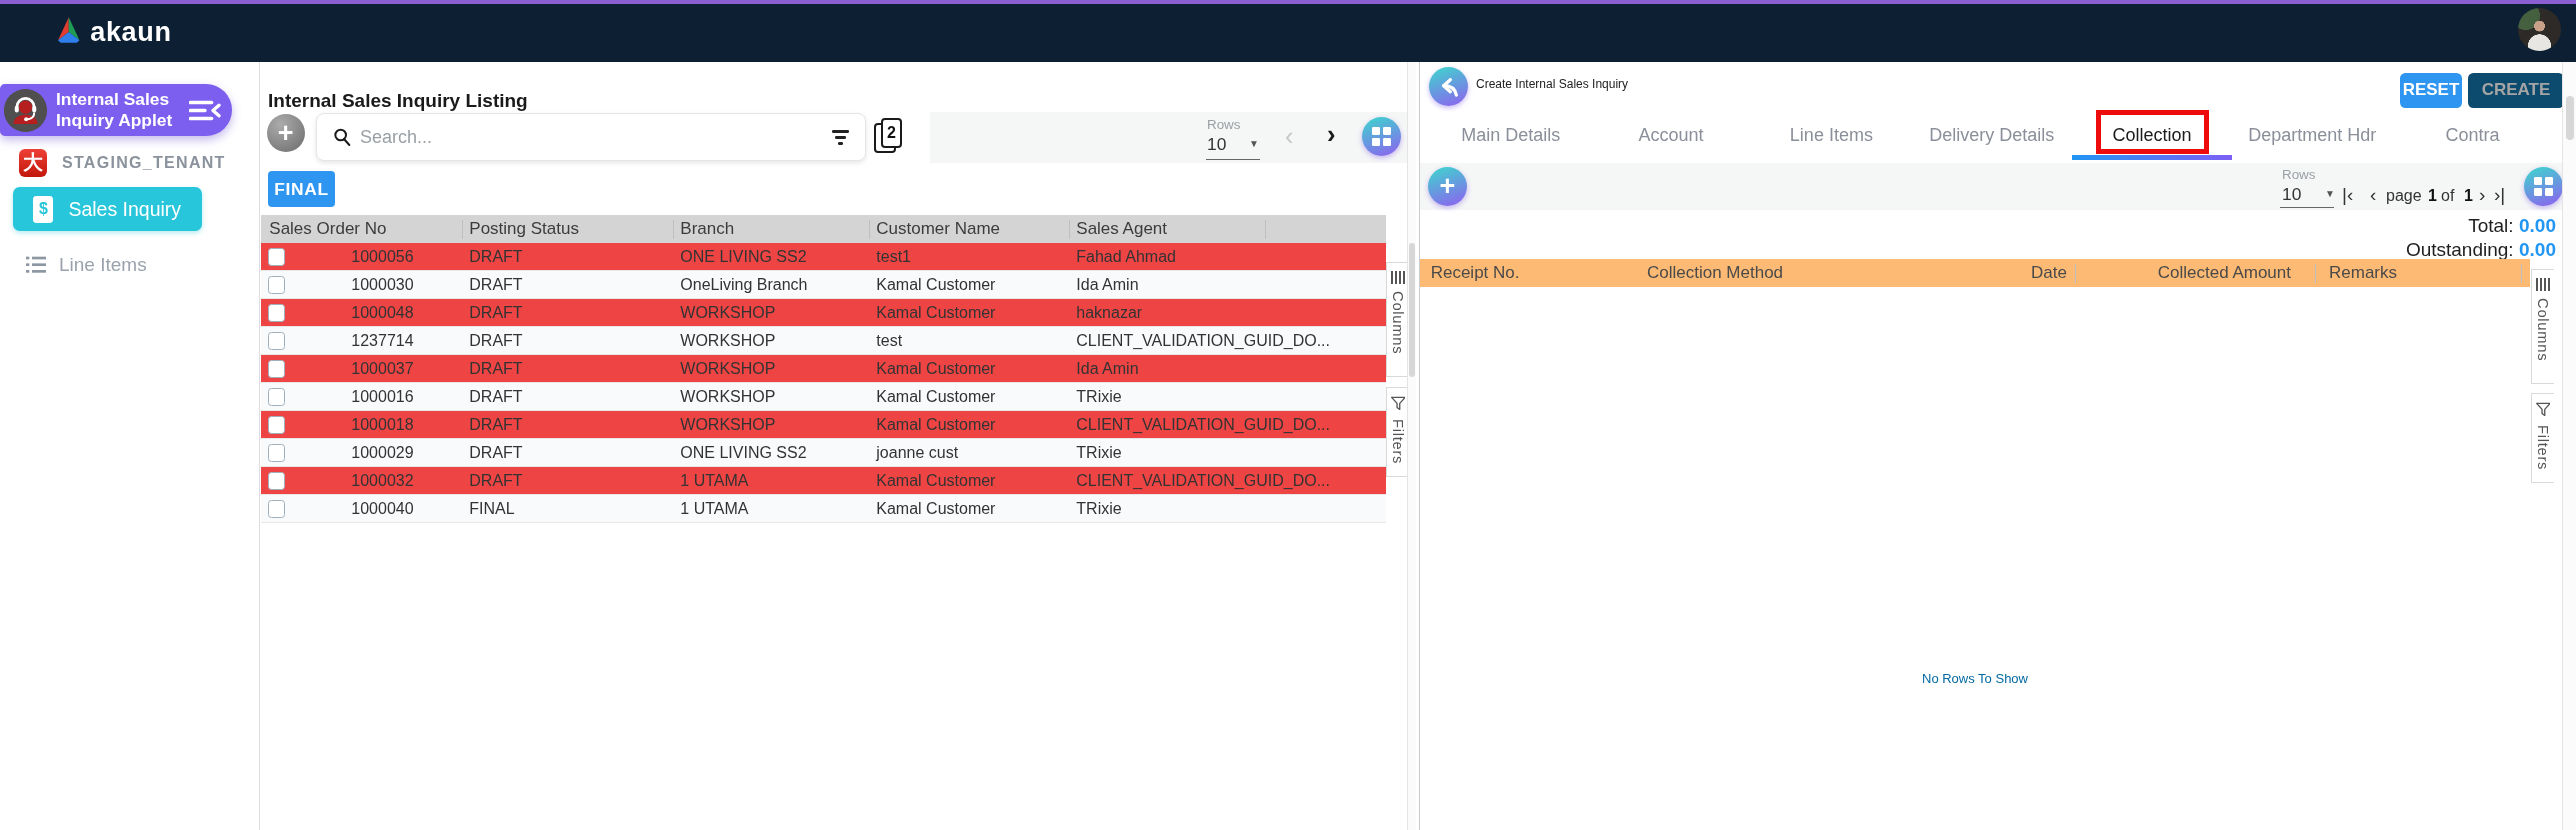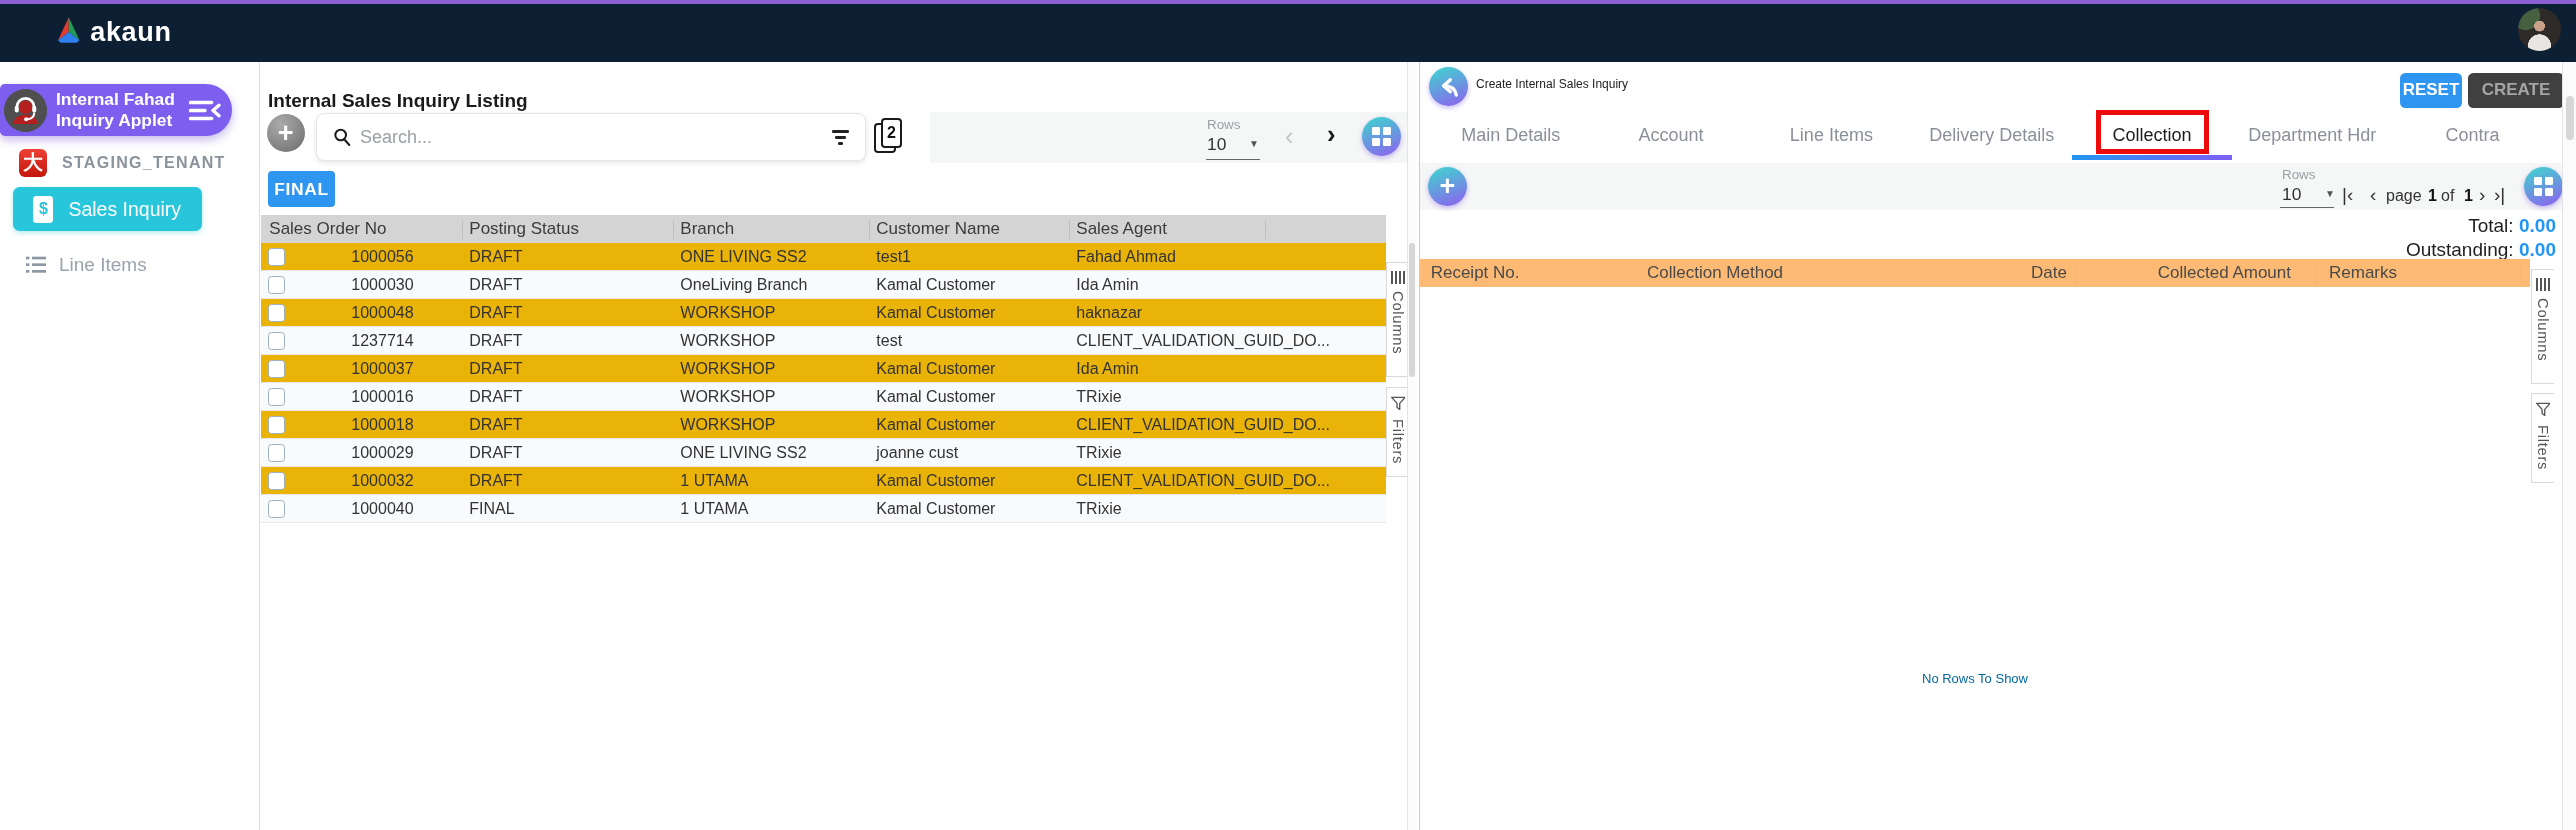--- a/index.html
+++ b/index.html
@@ -75,40 +75,40 @@
   .final-btn { position:absolute; left:8px; top:109px; width:67px; height:36px; background:#2e96f0; border:none;
                border-radius:4px; color:#fff; font-size:17.4px; font-weight:bold; letter-spacing:0.7px; font-family:"Liberation Sans",sans-serif; }
 
   .ltable { position:absolute; left:1.3px; top:153px; width:1125px; }
   .lhead { position:relative; height:28px; background:#d4d4d4; }
   .lhead .cell { color:#3c3c3c; font-size:17px; line-height:28px; }
   .cell { position:absolute; top:0; white-space:nowrap; }
   .c-order{ left:90px; } .lhead .c-order{ left:8px; }
   .c-status{ left:208px; } .c-branch{ left:419px; } .c-cust{ left:615px; } .c-agent{ left:815px; }
   .hsep { position:absolute; top:4.7px; width:0.7px; height:19px; background:#bfbfbf; }
-  .lrow { position:relative; height:28px; border-bottom:0.7px solid #e7e7e7; background:#eab308; }
+  .lrow { position:relative; height:28px; border-bottom:0.7px solid #e7e7e7; background:#ef4444; }
   .lrow.alt { background:#f9fafc; }
   .lrow .cell { color:#333; font-size:16px; line-height:28px; }
   .cb { position:absolute; left:6.7px; top:5.4px; width:17.4px; height:17.4px; border:1.3px solid #9fb0bd; border-radius:3.4px; background:#fff; }
 
   .vtabs { position:absolute; width:23px; background:#fff; border:0.7px solid #d9d9d9; border-right:none;
            display:flex; flex-direction:column; align-items:center; padding-top:8px; }
   .vtabs .vlabel { writing-mode:vertical-rl; color:#555; font-size:14.8px; letter-spacing:0.7px; margin-top:6.7px; }
   .colbars { display:flex; gap:2px; } .colbars i { width:2px; height:13.4px; background:#555; display:block; }
   .scrollbar { position:absolute; top:0; bottom:0; background:#fbfbfb; border-left:0.7px solid #e4e4e4; }
   .thumb { position:absolute; border-radius:5.4px; background:#d7d7d7; }
 
   
   .panel-right { position:absolute; left:1419px; top:62px; width:1157px; bottom:0; background:#fff; border-left:0.7px solid #ccc; }
   .back-btn { position:absolute; left:9.4px; top:5.4px; width:39px; height:39px; background:linear-gradient(160deg,#3cd8cd,#8f5ff0);
               box-shadow:0 2px 5.4px rgba(120,80,230,.4); }
   .r-title { position:absolute; left:56px; top:14.8px; color:#222; font-size:12px; }
   .reset-btn { position:absolute; left:980px; top:10.7px; width:62px; height:35px; background:#2e96f0; border:none;
                border-radius:5.4px; color:#fff; font-size:17px; font-weight:bold; font-family:"Liberation Sans",sans-serif; }
-  .create-btn { position:absolute; left:1048px; top:10.7px; width:96px; height:35px; background:#404040; border:none;
+  .create-btn { position:absolute; left:1048px; top:10.7px; width:96px; height:35px; background:#0c4a6e; border:none;
                 border-radius:5.4px; color:#a5a5a5; font-size:17px; font-weight:bold; font-family:"Liberation Sans",sans-serif; }
   .rtabs { position:absolute; left:10.7px; top:51px; width:1122px; height:47px; display:flex; }
   .rtab { position:relative; flex:1; text-align:center; color:#8a8f99; font-size:18px; padding-top:12px; }
   .rtab.active { color:#1c1c1c; }
   .rtab.active::after { content:""; position:absolute; left:0; right:0; bottom:0; height:4.7px;
                         background:linear-gradient(90deg,#2196f3,#7d5ff5); }
   .redbox { position:absolute; left:50%; top:-2.7px; width:113px; height:44px; margin-left:-56px; border:5.4px solid #ee0b0b; }
   .r-graystrip { position:absolute; left:0; top:101px; width:1157px; height:47px; background:#f5f6f6; }
   .plus-grad { position:absolute; left:8px; top:105px; width:39px; height:39px;
                background:linear-gradient(160deg,#3cd8cd,#8f5ff0); color:#fff; font-size:27px; font-weight:bold;
@@ -154,21 +154,21 @@
           <circle cx="32" cy="32" r="32" fill="#4f4f4f"></circle>
           <circle cx="32" cy="27" r="10" fill="#b51f1f"></circle>
           <path d="M14 52 a18 14 0 0 1 36 0 z" fill="#b51f1f"></path>
           <path d="M19 27 a13 13 0 0 1 26 0" stroke="#fff" stroke-width="4" fill="none"></path>
           <rect x="16" y="25" width="6" height="10" rx="3" fill="#fff"></rect>
           <rect x="42" y="25" width="6" height="10" rx="3" fill="#fff"></rect>
           <path d="M45 35 q0 9 -10 10" stroke="#fff" stroke-width="3" fill="none"></path>
           <circle cx="33" cy="45" r="3" fill="#fff"></circle>
         </svg>
       </span>
-      <span class="pill-label">Internal Fahad Inquiry Applet</span>
+      <span class="pill-label">Internal Sales Inquiry Applet</span>
       <span class="pill-collapse">
         <svg width="32" height="23" viewBox="0 0 48 34">
           <line x1="2" y1="5" x2="34" y2="5" stroke="#fff" stroke-width="5" stroke-linecap="round"></line>
           <line x1="2" y1="17" x2="24" y2="17" stroke="#fff" stroke-width="5" stroke-linecap="round"></line>
           <line x1="2" y1="29" x2="34" y2="29" stroke="#fff" stroke-width="5" stroke-linecap="round"></line>
           <polyline points="45,9 36,17 45,25" stroke="#fff" stroke-width="5" fill="none" stroke-linecap="round" stroke-linejoin="round"></polyline>
         </svg>
       </span>
     </div>
 

